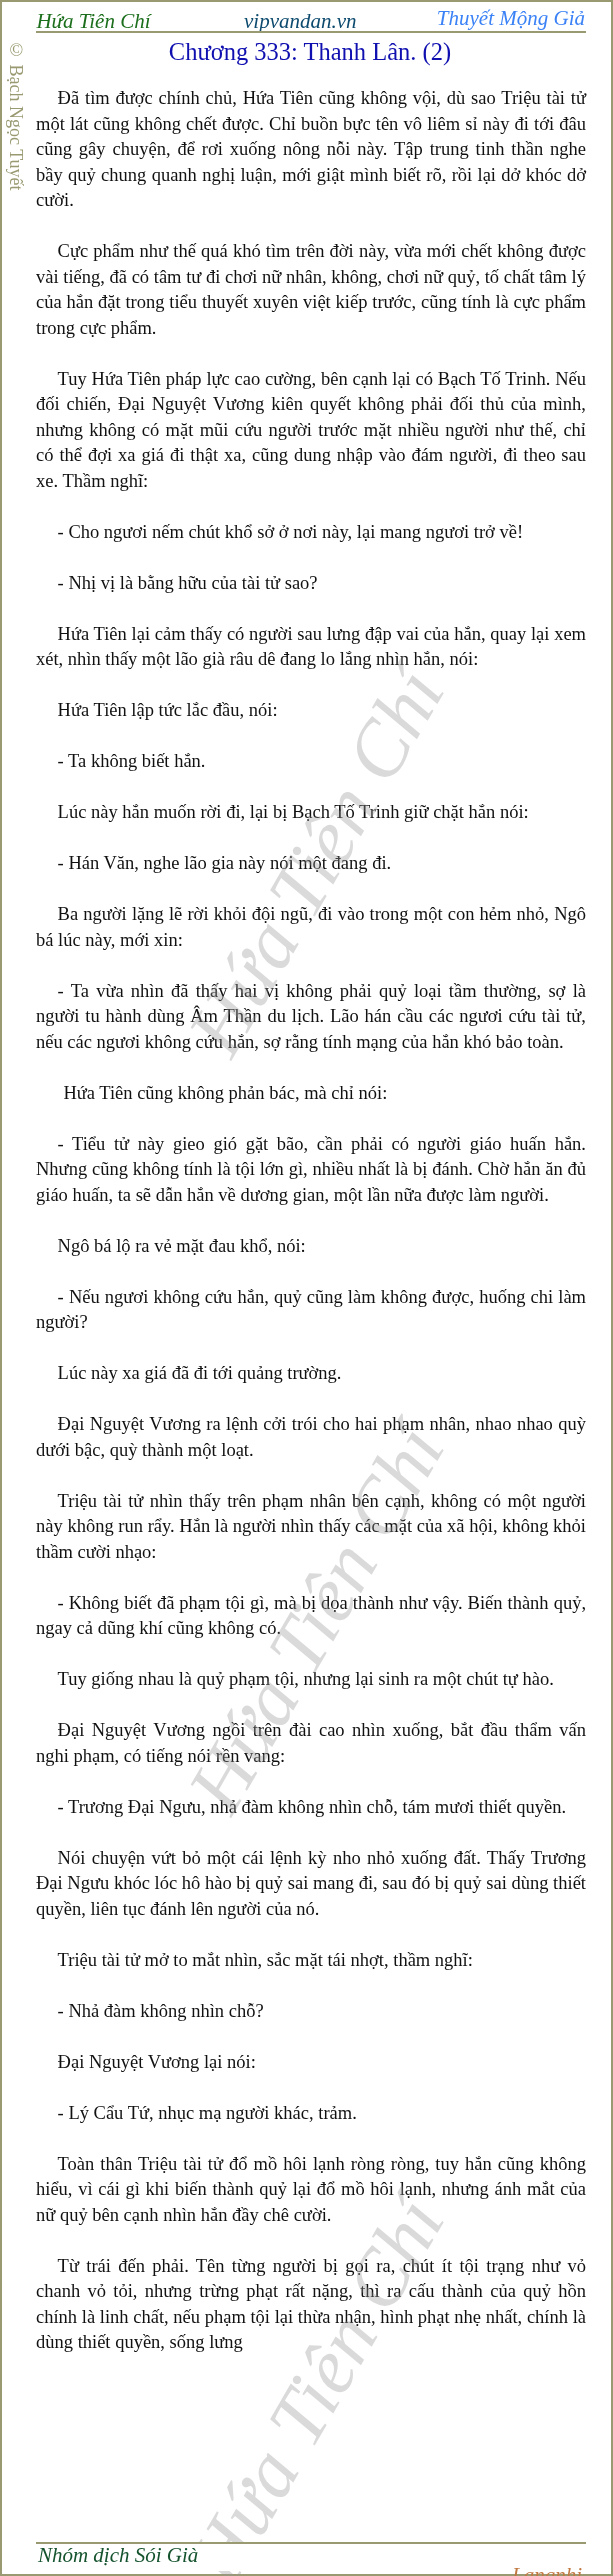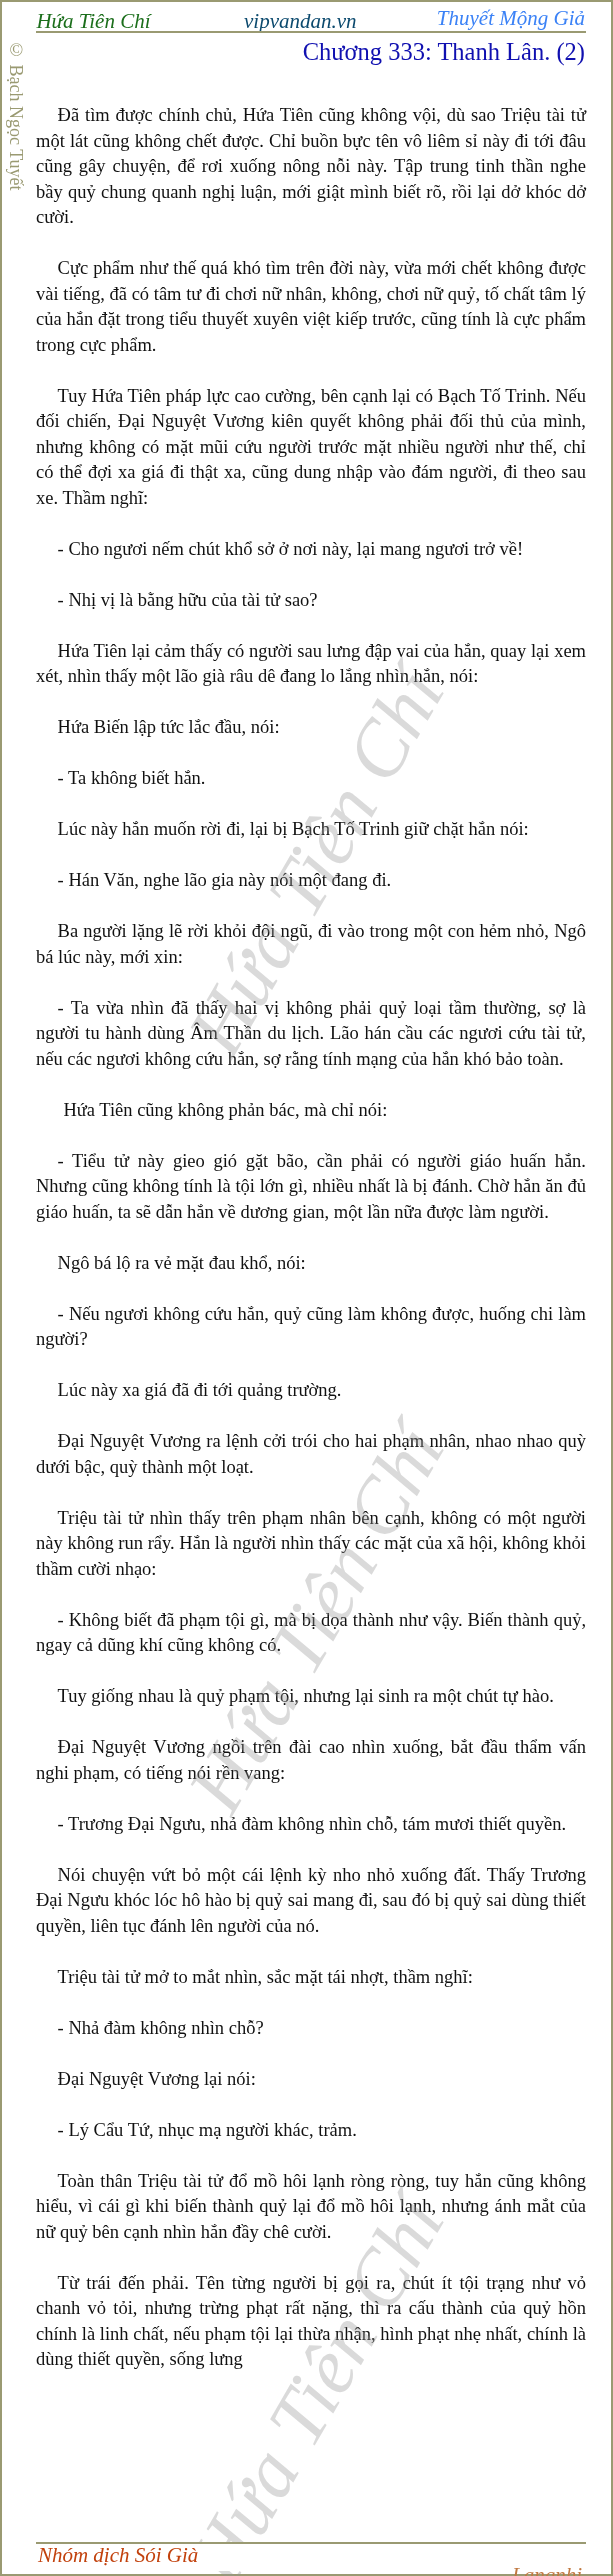--- a/index.html
+++ b/index.html
@@ -10,47 +10,47 @@
   }
   .header {
     position: absolute; left: 35px; top: 4.3px; width: 550px; height: 27.4px;
     font-family: "Liberation Serif", serif; font-style: italic; font-size: 21px;
   }
   .header .left { position: absolute; left: 1.4px; top: 4.3px; color: #1b6e1b; }
   .header .center { position: absolute; left: 209px; top: 4.3px; color: #0c4a6e; }
   .header .right { position: absolute; right: 0; top: 2px; color: #3b82f6; }
   .header-rule { position: absolute; left: 36px; top: 31px; width: 550px; height: 2.2px; background: #9a9a72; }
   .title {
-    position: absolute; left: 35px; top: 38px; width: 550px; text-align: right;
+    position: absolute; left: 35px; top: 38px; width: 550px; text-align: center;
     font-family: "Liberation Serif", serif; font-size: 24.5px; color: #1010b0;
   }
   .side-copyright {
     position: absolute; left: 1.4px; top: 40px; width: 29px; height: 289px;
     writing-mode: vertical-rl; font-family: "Liberation Serif", serif;
     font-size: 18px; color: #9a9a72; line-height: 29px;
   }
   .content {
-    position: absolute; left: 36px; top: 103px; width: 550px;
+    position: absolute; left: 36px; top: 86px; width: 550px;
     font-family: "Liberation Serif", serif; font-size: 18.5px; line-height: 25.5px;
     color: #111; text-align: justify;
   }
   .content p { margin: 0 0 25.5px 0; text-indent: 21.6px; }
   .content p.extra-indent { text-indent: 27.4px; }
   .watermark {
     position: absolute; font-family: "Liberation Serif", serif; font-style: italic;
     font-size: 79px; color: rgba(150,150,150,0.35); transform: rotate(-60deg);
     transform-origin: left top; white-space: nowrap; pointer-events: none;
   }
   .footer-rule { position: absolute; left: 36px; top: 2542px; width: 550px; height: 2.2px; background: #9a9a72; }
   .footer-mask { position: absolute; left: 33px; top: 2544px; width: 556px; height: 27.4px; background: #ffffff; }
   .footer {
     position: absolute; left: 35px; top: 2543px; width: 550px; height: 29px;
     font-family: "Liberation Serif", serif; font-style: italic; font-size: 21px;
   }
-  .footer .left { position: absolute; left: 2.9px; top: 0; color: #c2410c; font-family: Liberation Serif, serif; }
+  .footer .left { position: absolute; left: 2.9px; top: 0; color: #14532d; font-family: Liberation Serif, serif; }
   .footer .right { position: absolute; right: 2.9px; top: 0; color: #c07840; margin-top: 20px; }
 </style>
 </head>
 <body>
 
 <div class="frame"></div>
 
 <div class="side-copyright">© Bạch Ngọc Tuyết</div>
 
 <div class="header">
@@ -62,21 +62,21 @@
 
 <div class="title">Chương 333: Thanh Lân. (2)</div>
 
 <div class="content">
   <p>Đã tìm được chính chủ, Hứa Tiên cũng không vội, dù sao Triệu tài tử một lát cũng không chết được. Chỉ buồn bực tên vô liêm sỉ này đi tới đâu cũng gây chuyện, để rơi xuống nông nỗi này. Tập trung tinh thần nghe bầy quỷ chung quanh nghị luận, mới giật mình biết rõ, rồi lại dở khóc dở cười.</p>
   <p>Cực phẩm như thế quá khó tìm trên đời này, vừa mới chết không được vài tiếng, đã có tâm tư đi chơi nữ nhân, không, chơi nữ quỷ, tố chất tâm lý của hắn đặt trong tiểu thuyết xuyên việt kiếp trước, cũng tính là cực phẩm trong cực phẩm.</p>
   <p>Tuy Hứa Tiên pháp lực cao cường, bên cạnh lại có Bạch Tố Trinh. Nếu đối chiến, Đại Nguyệt Vương kiên quyết không phải đối thủ của mình, nhưng không có mặt mũi cứu người trước mặt nhiều người như thế, chỉ có thể đợi xa giá đi thật xa, cũng dung nhập vào đám người, đi theo sau xe. Thầm nghĩ:</p>
   <p>- Cho ngươi nếm chút khổ sở ở nơi này, lại mang ngươi trở về!</p>
   <p>- Nhị vị là bằng hữu của tài tử sao?</p>
   <p>Hứa Tiên lại cảm thấy có người sau lưng đập vai của hắn, quay lại xem xét, nhìn thấy một lão già râu dê đang lo lắng nhìn hắn, nói:</p>
-  <p>Hứa Biến lập tức lắc đầu, nói:</p>
+  <p>Hứa Tiên lập tức lắc đầu, nói:</p>
   <p>- Ta không biết hắn.</p>
   <p>Lúc này hắn muốn rời đi, lại bị Bạch Tố Trinh giữ chặt hắn nói:</p>
   <p>- Hán Văn, nghe lão gia này nói một đang đi.</p>
   <p>Ba người lặng lẽ rời khỏi đội ngũ, đi vào trong một con hẻm nhỏ, Ngô bá lúc này, mới xin:</p>
   <p>- Ta vừa nhìn đã thấy hai vị không phải quỷ loại tầm thường, sợ là người tu hành dùng Âm Thần du lịch. Lão hán cầu các ngươi cứu tài tử, nếu các ngươi không cứu hắn, sợ rằng tính mạng của hắn khó bảo toàn.</p>
   <p class="extra-indent">Hứa Tiên cũng không phản bác, mà chỉ nói:</p>
   <p>- Tiểu tử này gieo gió gặt bão, cần phải có người giáo huấn hắn. Nhưng cũng không tính là tội lớn gì, nhiều nhất là bị đánh. Chờ hắn ăn đủ giáo huấn, ta sẽ dẫn hắn về dương gian, một lần nữa được làm người.</p>
   <p>Ngô bá lộ ra vẻ mặt đau khổ, nói:</p>
   <p>- Nếu ngươi không cứu hắn, quỷ cũng làm không được, huống chi làm người?</p>
   <p>Lúc này xa giá đã đi tới quảng trường.</p>

